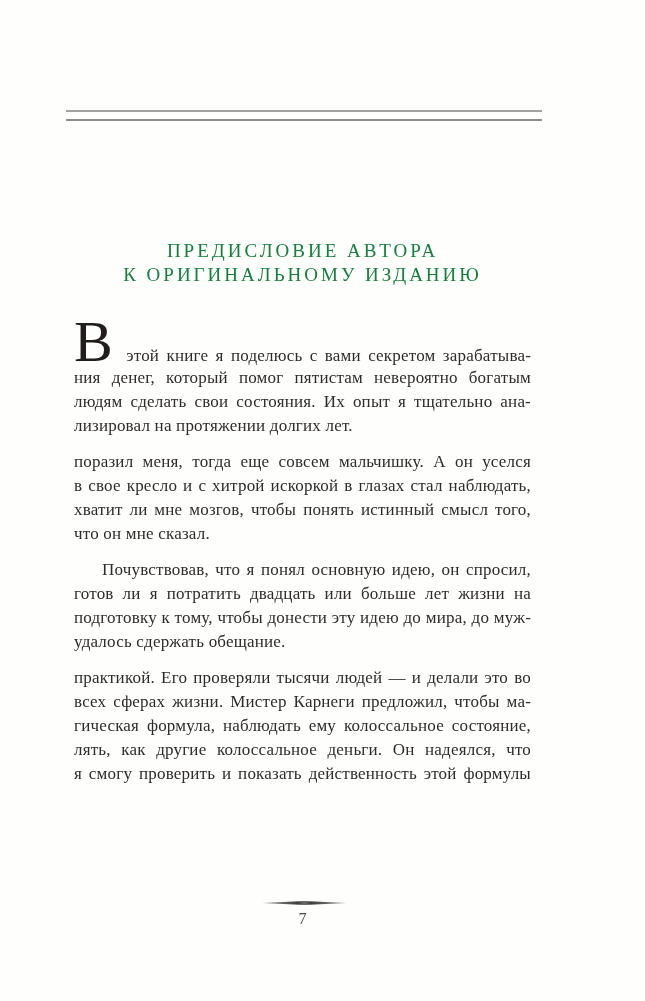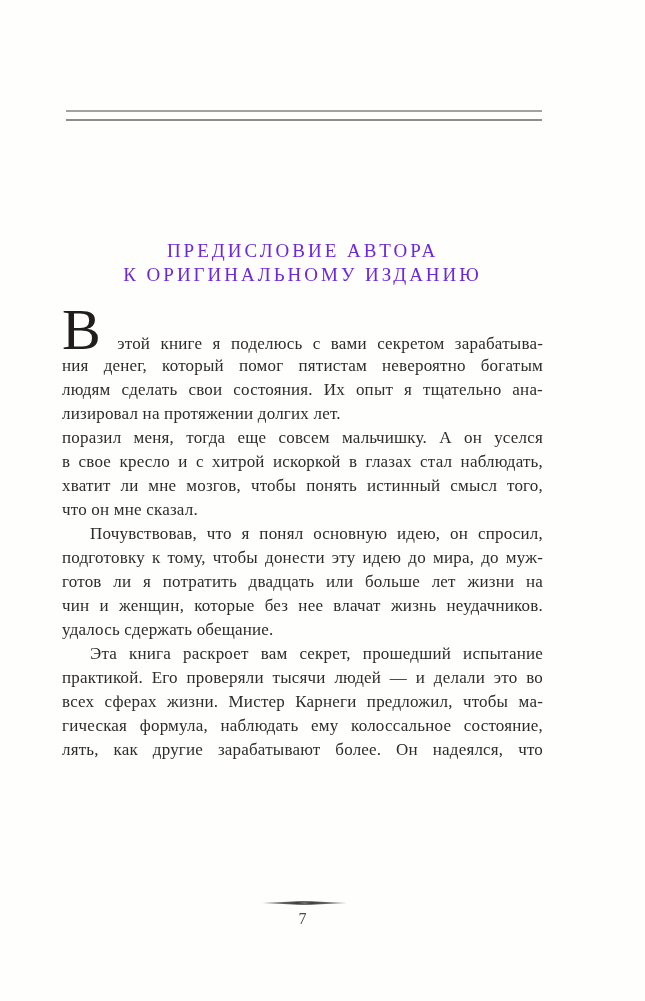--- a/index.html
+++ b/index.html
@@ -20,32 +20,32 @@
     box-sizing: content-box;
   }
   .heading {
     position: absolute;
     left: 62px; top: 239px;
     width: 481px;
     text-align: center;
     font-size: 19px;
     line-height: 24px;
     letter-spacing: 3px;
-    color: #6d28d9;
+    color: #15803d;
   }
   .body-text {
     position: absolute;
     left: 62px; top: 330px;
     width: 481px;
     font-size: 17px;
     line-height: 24px;
     letter-spacing: 0.2px;
     color: #2e2b28;
   }
-  .para { margin: 0; padding: 0; }
+  .para { margin: 12px; padding: 0; }
   .line {
     height: 24px;
     text-align: justify;
     text-align-last: justify;
     white-space: normal;
   }
   .line.flush-left { text-align-last: left; }
   .line.indent { text-indent: 28px; }
   .initial-cap {
     font-size: 58px;
@@ -89,31 +89,30 @@
         <div class="line flush-left">лизировал на протяжении долгих лет.</div>
       </div>
       <div class="para">
         <div class="line">поразил меня, тогда еще совсем мальчишку. А он уселся</div>
         <div class="line">в свое кресло и с хитрой искоркой в глазах стал наблюдать,</div>
         <div class="line">хватит ли мне мозгов, чтобы понять истинный смысл того,</div>
         <div class="line flush-left">что он мне сказал.</div>
       </div>
       <div class="para">
         <div class="line indent">Почувствовав, что я понял основную идею, он спросил,</div>
+        <div class="line">готов ли я потратить двадцать или больше лет жизни на</div>
         <div class="line">подготовку к тому, чтобы донести эту идею до мира, до муж-</div>
-        <div class="line">готов ли я потратить двадцать или больше лет жизни на</div>
-        <div class="line">чин и женщин, которые без нее влачат жизнь неудачников.</div>
         <div class="line flush-left">удалось сдержать обещание.</div>
       </div>
       <div class="para">
-        <div class="line indent">Эта книга раскроет вам секрет, прошедший испытание</div>
         <div class="line">практикой. Его проверяли тысячи людей — и делали это во</div>
         <div class="line">всех сферах жизни. Мистер Карнеги предложил, чтобы ма-</div>
         <div class="line">гическая формула, наблюдать ему колоссальное состояние,</div>
-        <div class="line">лять, как другие зарабатывают более. Он надеялся, что</div>
+        <div class="line">лять, как другие колоссальное деньги. Он надеялся, что</div>
+        <div class="line">я смогу проверить и показать действенность этой формулы</div>
       </div>
     </div>
 
   <div class="footer-divider"></div>
 
   <div class="page-number">7</div>
 
 </div>
 
 </body></html>

